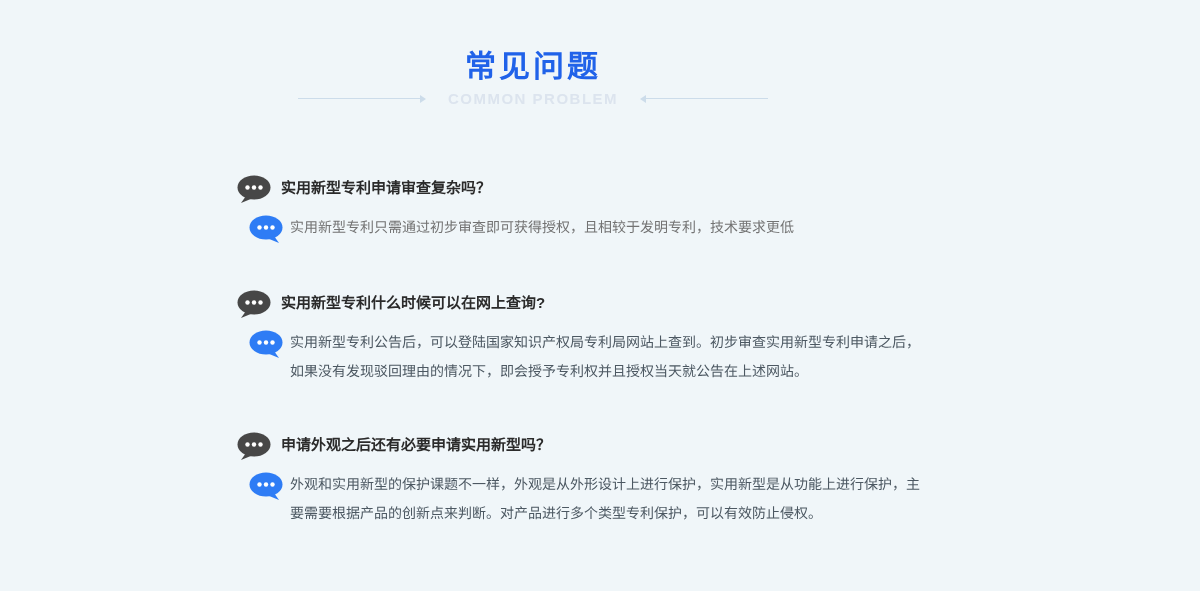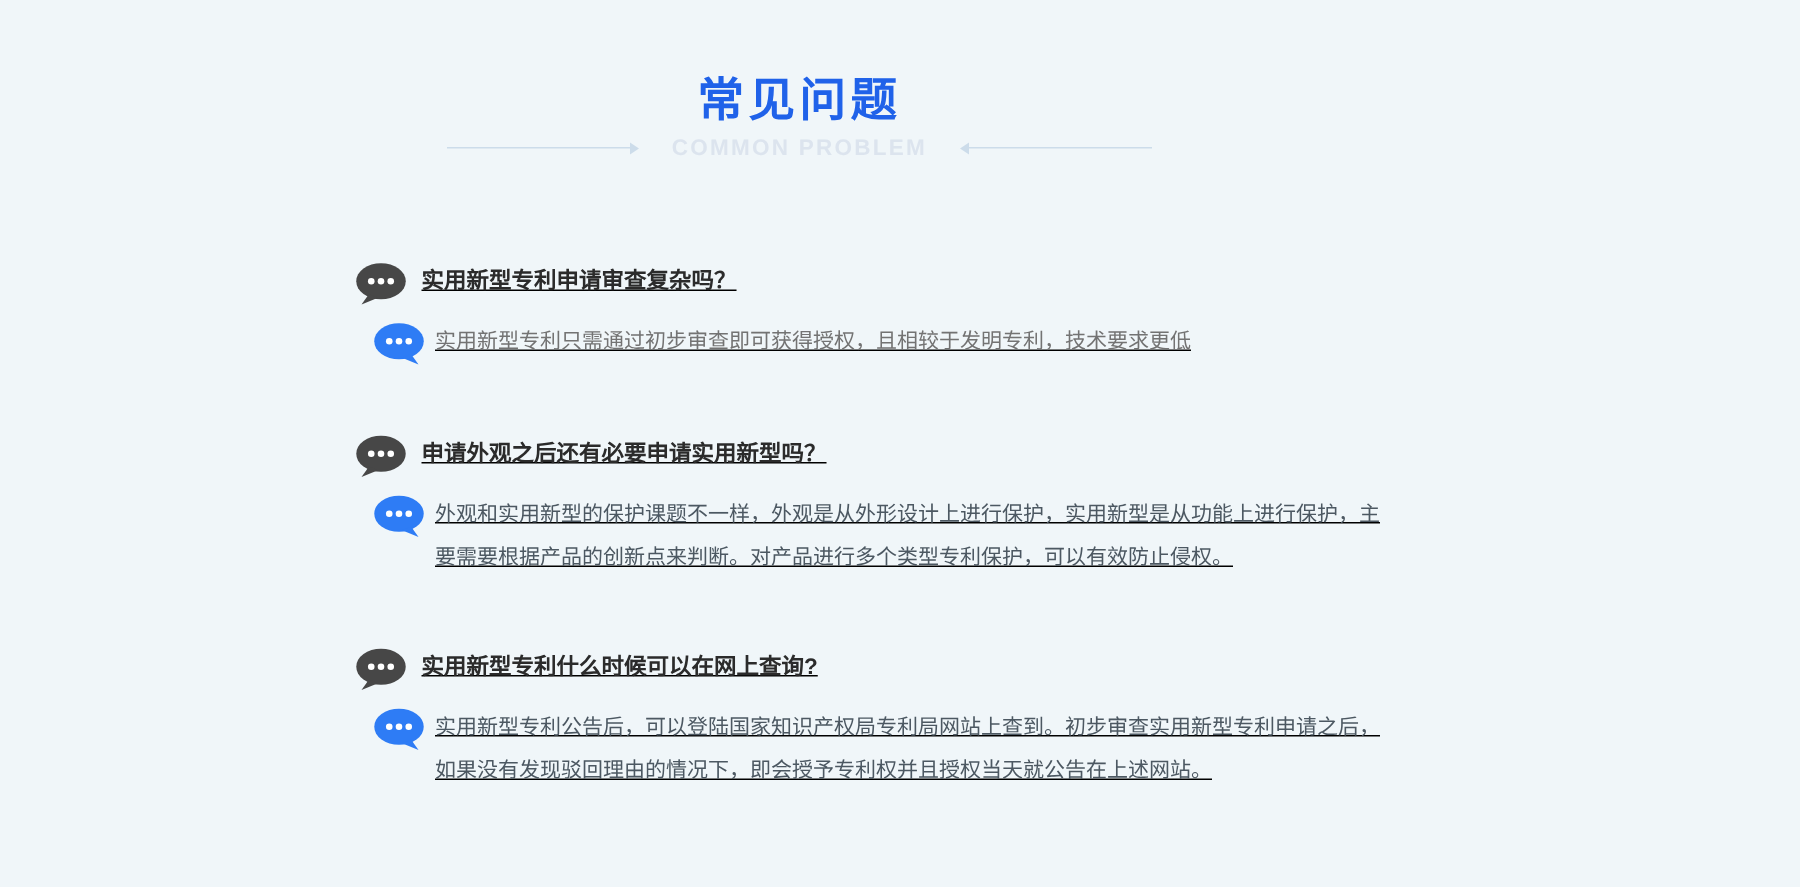--- a/index.html
+++ b/index.html
@@ -68,21 +68,20 @@
     white-space: nowrap;
   }
 
   
   .faq-list {
     margin: 68px 0 0 237px;
     width: 720px;
   }
   .qa-item {
     margin-bottom: 46px;
-    text-decoration: underline;
   }
   .q-row {
     display: flex;
     align-items: flex-start;
   }
   .q-row .bubble-icon {
     flex: 0 0 auto;
   }
   .q-text {
     margin: 3px 0 0 10px;
@@ -162,57 +161,57 @@
       <div class="q-row">
         <svg class="bubble-icon" width="34" height="29" viewBox="0 0 34 29">
           <g style="fill: rgb(71, 71, 71);">
             <ellipse cx="17" cy="12.5" rx="16.5" ry="12"></ellipse>
             <path d="M9 21 L4 28 L15 23.5 Z"></path>
           </g>
           <circle cx="10.5" cy="12.5" r="2.2" fill="#ffffff"></circle>
           <circle cx="17" cy="12.5" r="2.2" fill="#ffffff"></circle>
           <circle cx="23.5" cy="12.5" r="2.2" fill="#ffffff"></circle>
         </svg>
-        <div class="q-text" style="color: rgb(43, 43, 43);">申请外观之后还有必要申请实用新型吗？</div>
+        <div class="q-text" style="color: rgb(43, 43, 43);">实用新型专利什么时候可以在网上查询?</div>
       </div>
       <div class="a-row">
         <svg class="bubble-icon" width="34" height="29" viewBox="0 0 34 29">
           <g style="fill: rgb(46, 124, 245);">
             <ellipse cx="17" cy="12.5" rx="16.5" ry="12"></ellipse>
             <path d="M25 21 L30 28 L19 23.5 Z"></path>
           </g>
           <circle cx="10.5" cy="12.5" r="2.2" fill="#ffffff"></circle>
           <circle cx="17" cy="12.5" r="2.2" fill="#ffffff"></circle>
           <circle cx="23.5" cy="12.5" r="2.2" fill="#ffffff"></circle>
         </svg>
-        <p class="a-text" style="color: rgb(76, 88, 98);">外观和实用新型的保护课题不一样，外观是从外形设计上进行保护，实用新型是从功能上进行保护，主要需要根据产品的创新点来判断。对产品进行多个类型专利保护，可以有效防止侵权。</p>
+        <p class="a-text" style="color: rgb(76, 88, 98);">实用新型专利公告后，可以登陆国家知识产权局专利局网站上查到。初步审查实用新型专利申请之后，如果没有发现驳回理由的情况下，即会授予专利权并且授权当天就公告在上述网站。</p>
       </div>
     </div>
 
     <div class="qa-item">
       <div class="q-row">
         <svg class="bubble-icon" width="34" height="29" viewBox="0 0 34 29">
           <g style="fill: rgb(71, 71, 71);">
             <ellipse cx="17" cy="12.5" rx="16.5" ry="12"></ellipse>
             <path d="M9 21 L4 28 L15 23.5 Z"></path>
           </g>
           <circle cx="10.5" cy="12.5" r="2.2" fill="#ffffff"></circle>
           <circle cx="17" cy="12.5" r="2.2" fill="#ffffff"></circle>
           <circle cx="23.5" cy="12.5" r="2.2" fill="#ffffff"></circle>
         </svg>
-        <div class="q-text" style="color: rgb(43, 43, 43);">实用新型专利什么时候可以在网上查询?</div>
+        <div class="q-text" style="color: rgb(43, 43, 43);">申请外观之后还有必要申请实用新型吗？</div>
       </div>
       <div class="a-row">
         <svg class="bubble-icon" width="34" height="29" viewBox="0 0 34 29">
           <g style="fill: rgb(46, 124, 245);">
             <ellipse cx="17" cy="12.5" rx="16.5" ry="12"></ellipse>
             <path d="M25 21 L30 28 L19 23.5 Z"></path>
           </g>
           <circle cx="10.5" cy="12.5" r="2.2" fill="#ffffff"></circle>
           <circle cx="17" cy="12.5" r="2.2" fill="#ffffff"></circle>
           <circle cx="23.5" cy="12.5" r="2.2" fill="#ffffff"></circle>
         </svg>
-        <p class="a-text" style="color: rgb(76, 88, 98);">实用新型专利公告后，可以登陆国家知识产权局专利局网站上查到。初步审查实用新型专利申请之后，如果没有发现驳回理由的情况下，即会授予专利权并且授权当天就公告在上述网站。</p>
+        <p class="a-text" style="color: rgb(76, 88, 98);">外观和实用新型的保护课题不一样，外观是从外形设计上进行保护，实用新型是从功能上进行保护，主要需要根据产品的创新点来判断。对产品进行多个类型专利保护，可以有效防止侵权。</p>
       </div>
     </div>
 
   </div>
 </div>
 
 </body></html>

